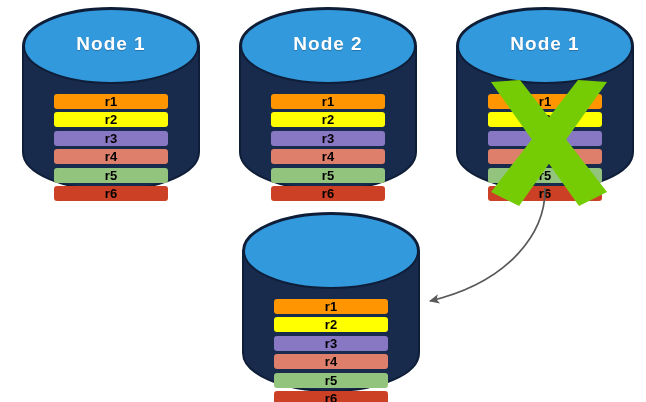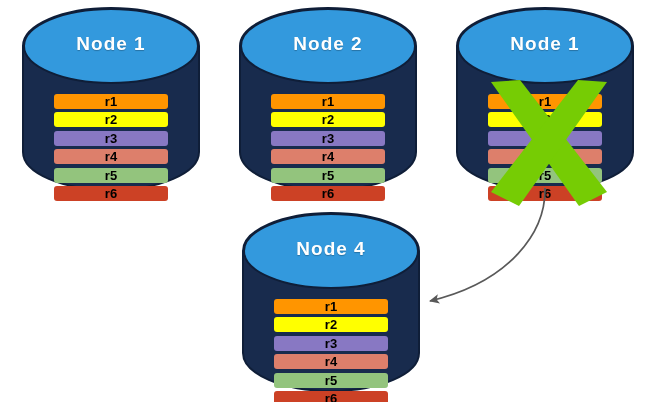--- a/index.html
+++ b/index.html
@@ -161,21 +161,20 @@
         <svg class="xmark" width="124" height="126" viewBox="0 0 124 126" style="left: 30px; top: 72px;">
           <path d="M4,2 L33,0 L120,112 L92,126 Z" fill="#76CC04"></path>
           <path d="M120,2 L91,0 L4,112 L32,126 Z" fill="#76CC04"></path>
         </svg>
       </div>
       <div class="node" style="left: 243px; top: 213px; width: 176px; height: 178px;">
         <svg class="node-svg" width="176" height="178" viewBox="0 0 176 178">
           <path d="M0,38 L0,140 A88,38 0 0 0 176,140 L176,38 A88,38 0 0 0 0,38 Z" fill="#182B4D" stroke="#0F1E38" stroke-width="2"></path>
           <ellipse cx="88" cy="38" rx="87" ry="37" fill="#3399DD" stroke="#0F1E38" stroke-width="2"></ellipse>
         </svg>
-        <div class="node-title" style="top: 25px; font-size: 19px;">Node  4</div>
         <div class="rows" style="top: 86px; padding-left: 31px; padding-right: 31px; box-sizing: border-box; gap: 3.4px;">
           <div class="row-bar" style="background: rgb(255, 149, 0); height: 15px; font-size: 13px;">
             <span style="color: rgb(0, 0, 0);">r1</span>
           </div>
           <div class="row-bar" style="background: rgb(255, 255, 0); height: 15px; font-size: 13px;">
             <span style="color: rgb(0, 0, 0);">r2</span>
           </div>
           <div class="row-bar" style="background: rgb(136, 120, 195); height: 15px; font-size: 13px;">
             <span style="color: rgb(0, 0, 0);">r3</span>
           </div>

